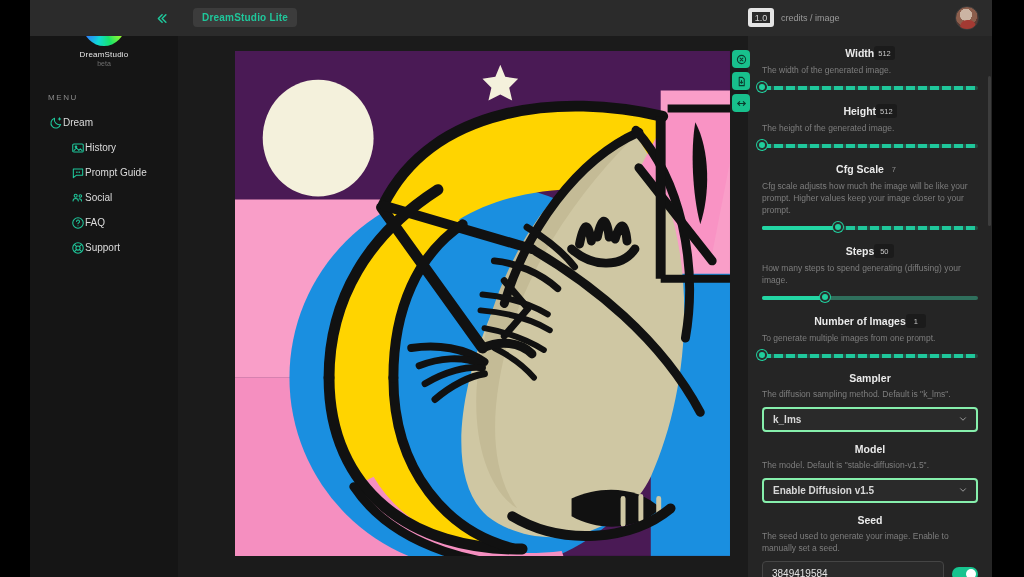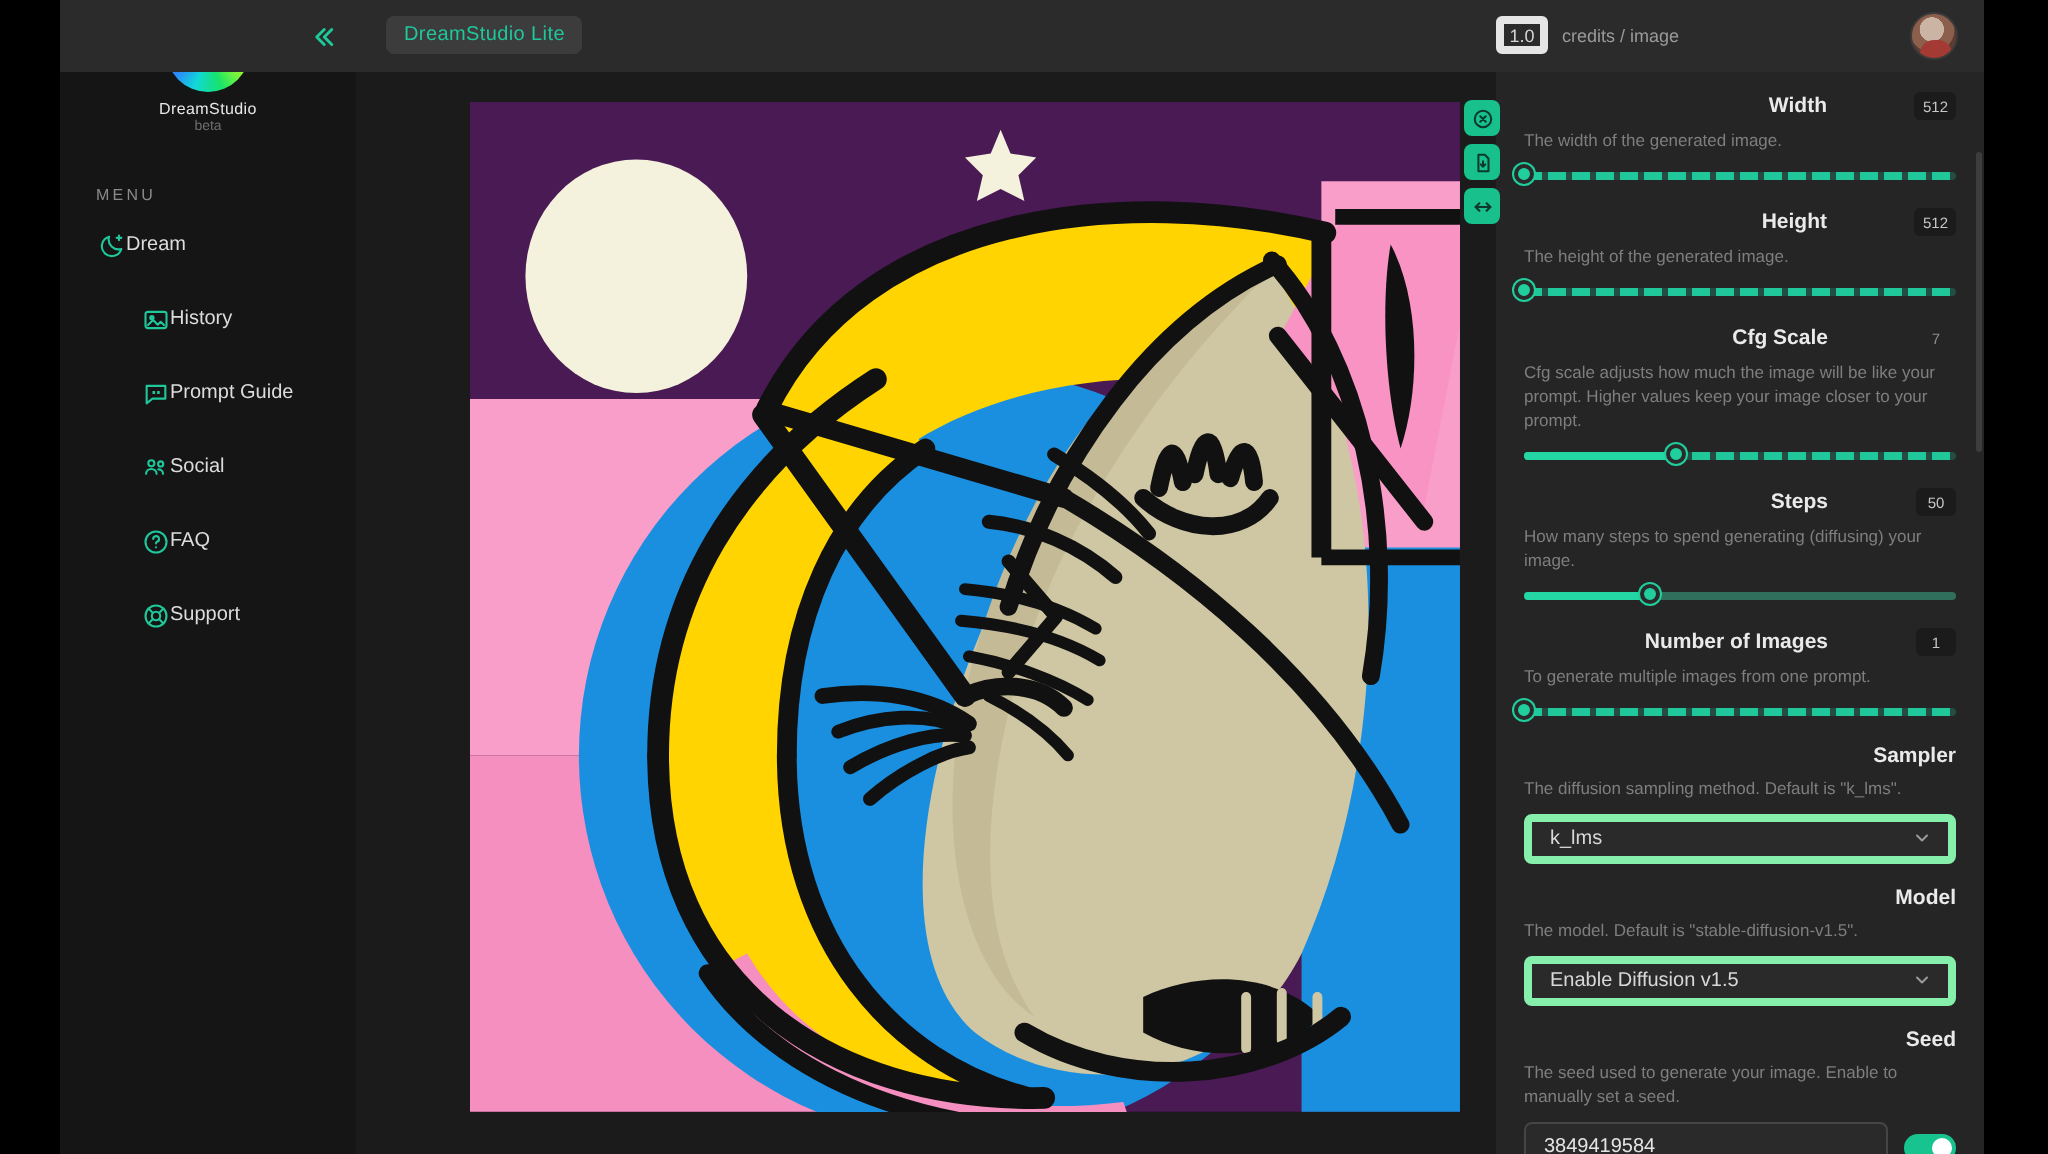--- a/index.html
+++ b/index.html
@@ -34,21 +34,21 @@
     width: 26px; height: 24px;
     display: flex; align-items: center; justify-content: center;
     color: #1fc79b; font-size: 15px; line-height: 1;
     cursor: pointer;
   }
   .studio-badge {
     position: absolute; left: 163px; top: 8px;
     height: 19px; padding: 0 9px;
     background: #3c3c3c; border-radius: 4px;
     display: flex; align-items: center;
-    color: #1fc79b; font-size: 10px; font-weight: normal;
+    color: #1fc79b; font-size: 10px; font-weight: bold;
     letter-spacing: .2px;
   }
   .credits-wrap {
     position: absolute; left: 718px; top: 8px;
     display: flex; align-items: center; gap: 7px;
   }
   .credits-box {
     width: 26px; height: 19px;
     border: 4px solid #e5e5e5; border-radius: 3px;
     display: flex; align-items: center; justify-content: center;
@@ -102,21 +102,21 @@
     height: 25px; padding-left: 18px;
     color: #dcdcdc; font-size: 10px;
     cursor: pointer;
   }
   .menu-item .mi-ico {
     width: 15px; height: 15px; flex: 0 0 15px;
     display: flex; align-items: center; justify-content: center;
     color: #1fc79b;
   }
   .menu-item .mi-ico svg { width: 14px; height: 14px; display: block; }
-  .menu-item + .menu-item { margin-top: 12px; padding-left: 40px; }
+  .menu-item + .menu-item { margin-top: 0px; padding-left: 40px; }
   
   .canvas-area {
     position: absolute; left: 148px; top: 36px;
     width: 570px; height: 541px;
     background: #1b1b1b;
   }
   .art-frame {
     position: absolute; left: 57px; top: 15px;
     width: 495px; height: 505px;
     background: #0d0a12;
@@ -138,23 +138,22 @@
   
   .settings {
     position: absolute; left: 718px; top: 36px;
     width: 244px; height: 541px;
     background: #252525;
     overflow: hidden;
   }
   .settings-inner { padding: 10px 14px 0 14px; }
   .set-block { margin-bottom: 11px; }
   .set-head {
-    display: flex; align-items: center; justify-content: flex-end;
+    display: flex; align-items: center; justify-content: center;
     margin-bottom: 4px;
-    gap: 44px;
   }
   .set-label { color: #eaeaea; font-size: 10.5px; font-weight: bold; }
   .set-value {
     min-width: 20px; height: 14px; padding: 0 4px;
     background: #1b1b1b; border-radius: 3px;
     display: flex; align-items: center; justify-content: center;
     color: #c7c7c7; font-size: 7.5px;
   }
   .set-value.plain { background: transparent; color: #8d8d8d; }
   .set-desc {
@@ -182,24 +181,24 @@
     position: absolute; top: -1px;
     width: 10px; height: 10px; margin-left: -5px;
     border-radius: 50%;
     background: #20cf9d; border: 2px solid #2a2a2a;
     box-shadow: 0 0 0 1px #20cf9d;
     cursor: pointer;
   }
   
   .select {
     position: relative;
-    height: 25px; border: 4px solid #86efac; border-radius: 4px;
+    height: 25px; border: 2px solid #86efac; border-radius: 4px;
     background: #2a2a2a;
     display: flex; align-items: center; padding: 0 9px;
-    color: #d8d8d8; font-size: 10px; cursor: pointer;
+    color: #d8d8d8; font-size: 10px; cursor: pointer; font-weight: bold;
   }
   .select .chev {
     position: absolute; right: 8px; top: 50%;
     transform: translateY(-50%);
     color: #9b9b9b; font-size: 9px;
   }
   
   .seed-row { display: flex; align-items: center; gap: 8px; }
   .seed-input {
     flex: 1; height: 25px;

